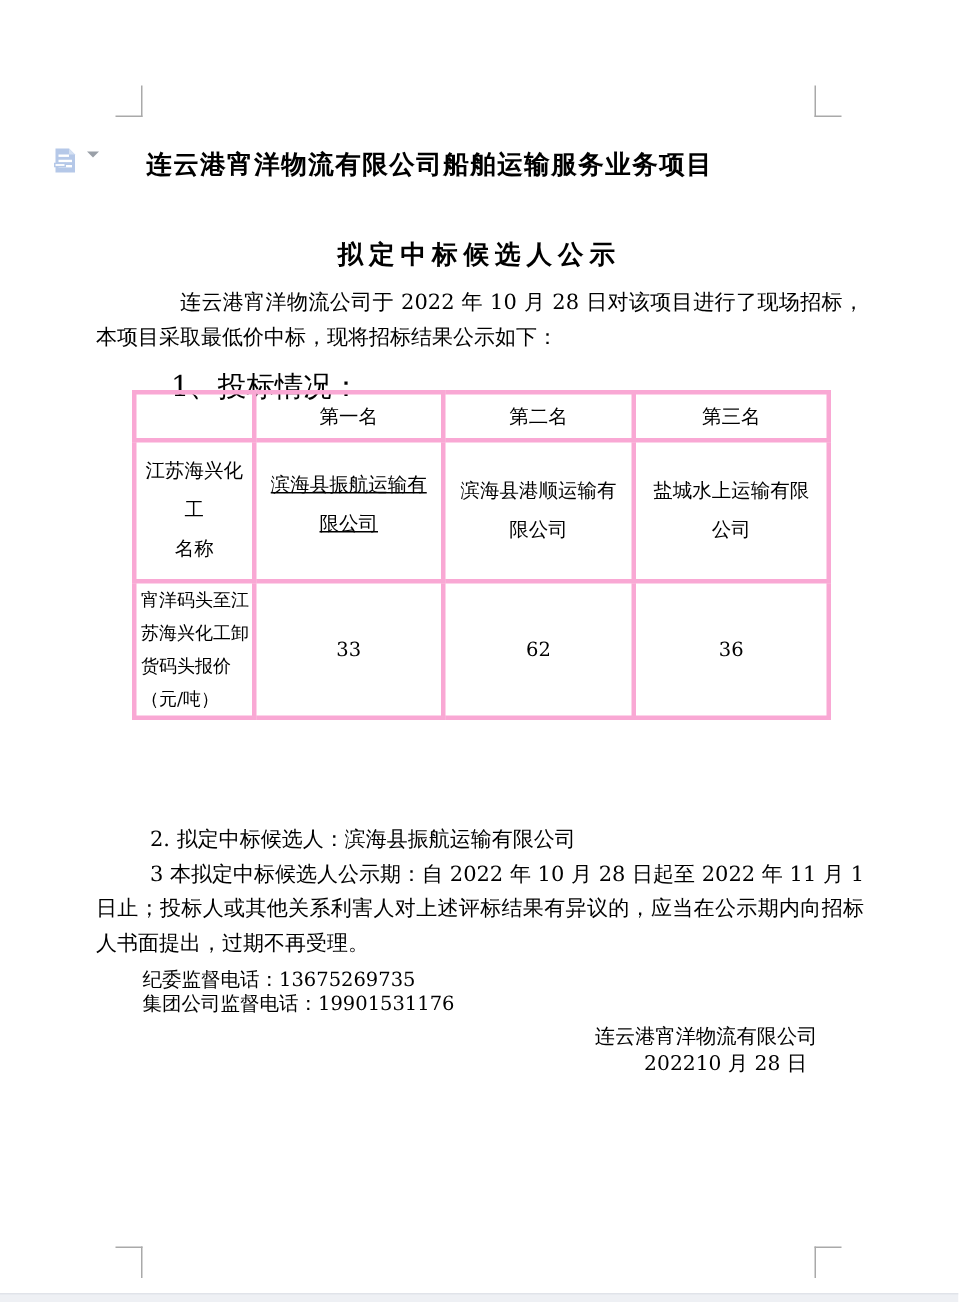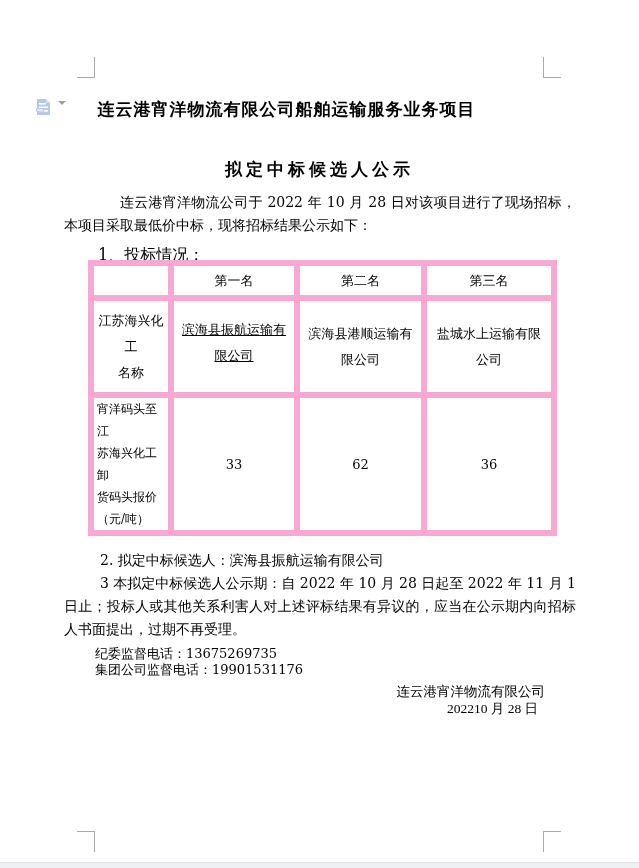--- a/index.html
+++ b/index.html
@@ -21,32 +21,32 @@
   .paste-arrow .bar{width:8px;height:2px;background:#9aa0a8;margin:0 auto;}
   .paste-arrow .tri{width:0;height:0;margin:1px auto 0;border-left:4px solid transparent;
     border-right:4px solid transparent;border-top:4px solid #9aa0a8;}
   
   .title1{position:absolute;top:98px;left:0;width:573px;text-align:center;
     font-size:17px;font-weight:bold;letter-spacing:1px;}
   .title2{position:absolute;top:158px;left:0;width:639px;text-align:center;
     font-size:17px;font-weight:bold;letter-spacing:4px;}
   .intro{position:absolute;top:191px;left:64px;width:512px;font-size:14px;
     line-height:23px;text-align:justify;text-indent:56px;}
-  .sec1{position:absolute;top:245px;left:60px;width:512px;font-size:16px;text-indent:38px;}
+  .sec1{position:absolute;top:245px;left:76px;width:512px;font-size:19px;text-indent:38px;}
   .item2{position:absolute;top:549px;left:64px;width:512px;font-size:14px;
     line-height:23px;text-indent:36px;}
   .item3{position:absolute;top:572px;left:64px;width:512px;font-size:14px;
     line-height:23px;text-align:justify;text-indent:36px;}
   .phones{position:absolute;top:646px;left:95px;font-size:13px;line-height:16px;}
   .sig{position:absolute;top:682px;right:94px;text-align:right;font-size:13.5px;line-height:18px;}
-  .sig-date{padding-right:7px;font-family:Liberation Serif, serif;}
+  .sig-date{padding-right:7px;}
   
   .bid-table{position:absolute;top:260px;left:88px;border-collapse:collapse;
     table-layout:fixed;width:463px;}
-  .bid-table td{border:6px solid #f9a8d4;text-align:center;vertical-align:middle;
+  .bid-table td{border:3px solid #f9a8d4;text-align:center;vertical-align:middle;
     font-size:13px;padding:0;white-space:pre-line;}
   .bid-table tr.hrow td{height:29px;}
   .bid-table tr.r-name td{height:75px;line-height:26px;}
   .bid-table tr.r-p1 td{height:86px;}
   .bid-table tr.r-p2 td{height:89px;}
   .bid-table td.lbl-name{line-height:26px;}
   .bid-table td.cell-top{vertical-align:top;padding-top:16px;text-decoration:underline;}
   .bid-table td.lbl-route{font-size:12px;line-height:22px;text-align:left;padding-left:3px;margin-top:48px;}
   
   .bottom-strip{position:absolute;left:0;right:0;bottom:0;height:5px;

